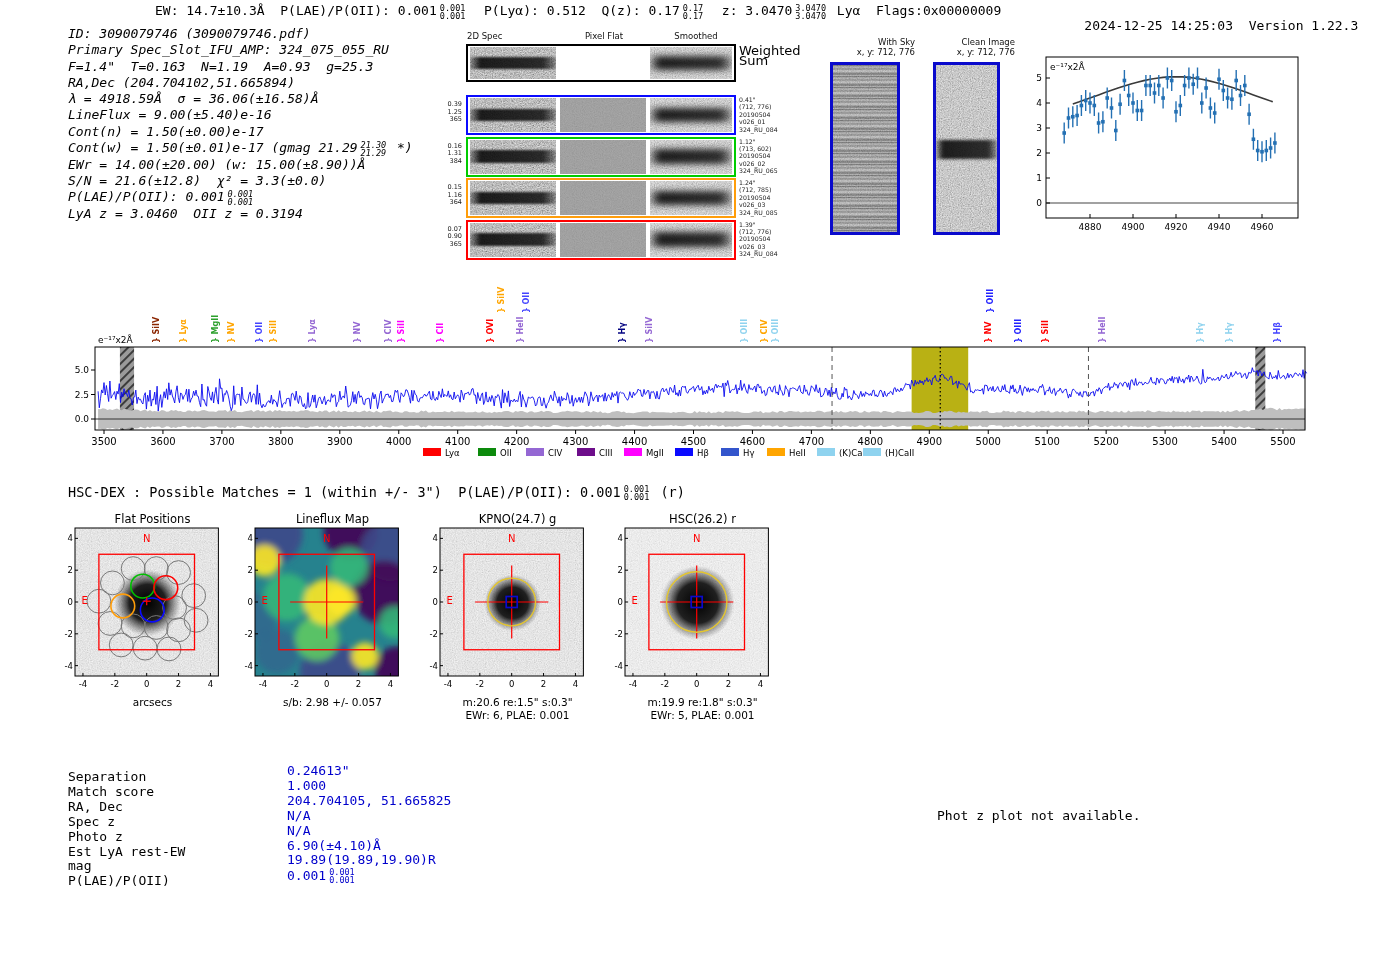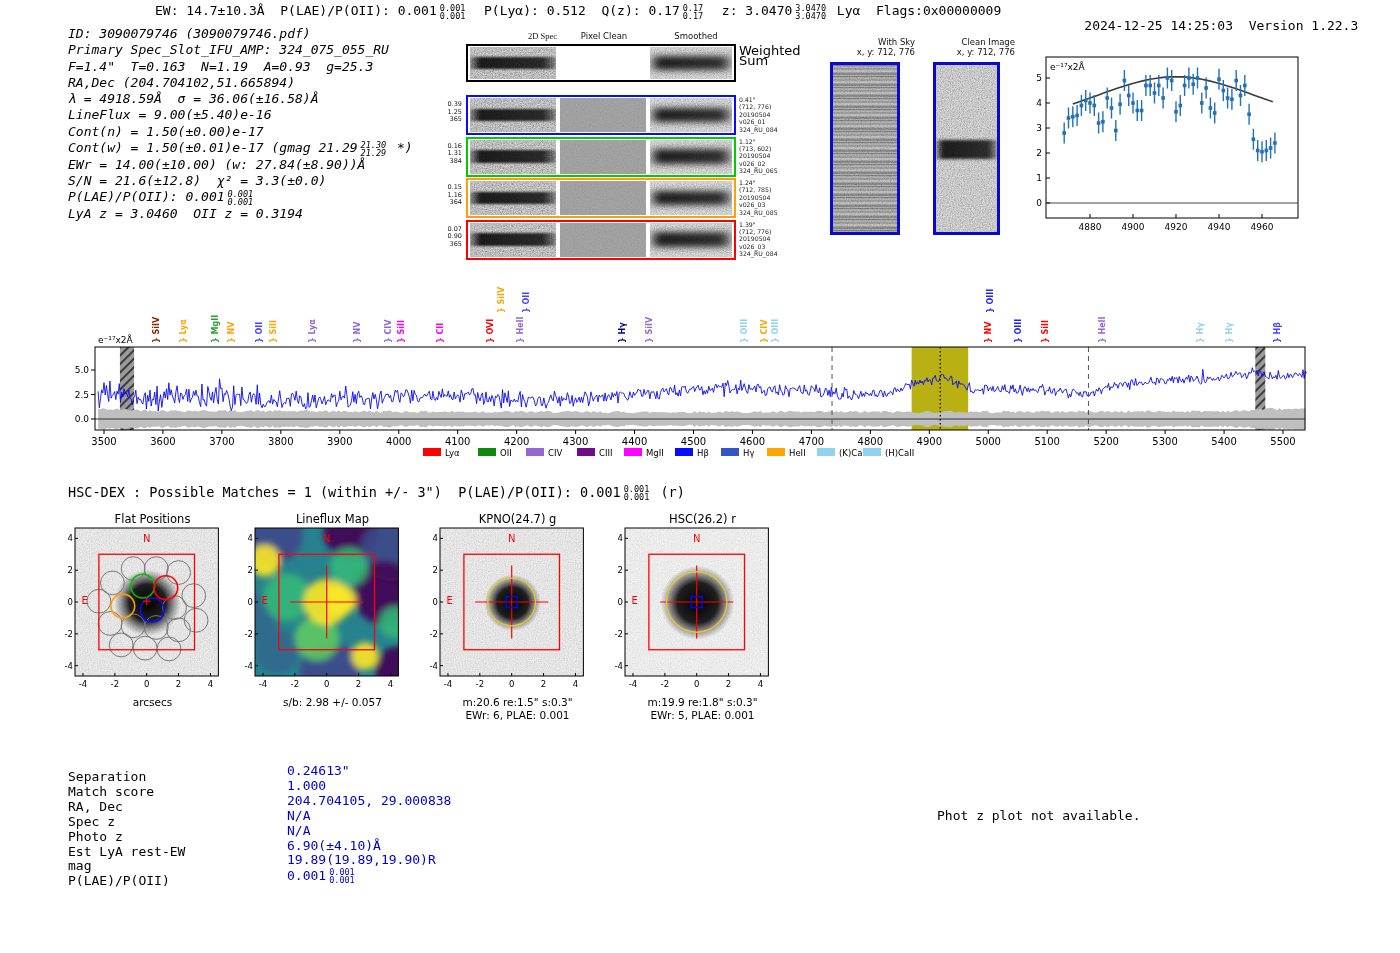--- a/index.html
+++ b/index.html
@@ -68,29 +68,29 @@
 
   <div class="abs mono info" id="info-block">
       <div class="info-line"><span style="white-space: pre;">ID: 3090079746 (3090079746.pdf)</span></div>
       <div class="info-line"><span style="white-space: pre;">Primary Spec_Slot_IFU_AMP: 324_075_055_RU</span></div>
       <div class="info-line"><span style="white-space: pre;">F=1.4"  T=0.163  N=1.19  A=0.93  g=25.3</span></div>
       <div class="info-line"><span style="white-space: pre;">RA,Dec (204.704102,51.665894)</span></div>
       <div class="info-line"><span style="white-space: pre;">λ = 4918.59Å  σ = 36.06(±16.58)Å</span></div>
       <div class="info-line"><span style="white-space: pre;">LineFlux = 9.00(±5.40)e-16</span></div>
       <div class="info-line"><span style="white-space: pre;">Cont(n) = 1.50(±0.00)e-17</span></div>
       <div class="info-line"><span style="white-space: pre;">Cont(w) = 1.50(±0.01)e-17 (gmag 21.29</span><span class="stk"><div>21.30</div><div>21.29</div></span><span style="white-space: pre;"> *)</span></div>
-      <div class="info-line"><span style="white-space: pre;">EWr = 14.00(±10.00) (w: 27.84(±8.90))Å</span></div>
+      <div class="info-line"><span style="white-space: pre;">EWr = 14.00(±20.00) (w: 15.00(±8.90))Å</span></div>
       <div class="info-line"><span style="white-space: pre;">S/N = 21.6(±12.8)  χ² = 3.3(±0.0)</span></div>
       <div class="info-line"><span style="white-space: pre;">P(LAE)/P(OII): 0.001</span><span class="stk"><div>0.001</div><div>0.001</div></span></div>
       <div class="info-line"><span style="white-space: pre;">LyA z = 3.0460  OII z = 0.3194</span></div>
     </div>
 
   <div id="spec2d">
-      <div class="abs s2d-title" style="left: 467px; top: 31px; width: 90px; text-align: right; font-family: Liberation Serif, serif;">2D Spec</div>
-      <div class="abs s2d-title" style="left: 559px; top: 31px; width: 90px; text-align: center;">Pixel Clean</div>
+      <div class="abs s2d-title" style="left: 467px; top: 31px; width: 90px; text-align: left;">2D Spec</div>
+      <div class="abs s2d-title" style="left: 559px; top: 31px; width: 90px; text-align: center;">Pixel Flat</div>
       <div class="abs s2d-title" style="left: 651px; top: 31px; width: 90px; text-align: center;">Smoothed</div>
       <div class="s2d-row" style="left: 466px; top: 44px; width: 266px; height: 34px; border-color: rgb(0, 0, 0);">
         <div class="nb" style="left: 2px; top: 1px; width: 86px; height: 32px;">
           <svg width="100%" height="100%">
             <rect width="100%" height="100%" filter="url(#f-noise)"></rect>
           </svg>
           <div class="band" style="top: 32%; height: 36%; filter: blur(1.2px); background: linear-gradient(90deg, rgba(10, 10, 10, 0.25), rgba(5, 5, 5, 0.88) 12%, rgba(10, 10, 10, 0.82) 85%, rgba(10, 10, 10, 0.3));"></div>
         </div>
         <div class="nb" style="left: 182px; top: 1px; width: 82px; height: 32px;">
           <svg width="100%" height="100%">
@@ -720,21 +720,21 @@
       <div class="lbl">RA, Dec</div>
       <div class="lbl">Spec z</div>
       <div class="lbl">Photo z</div>
       <div class="lbl">Est LyA rest-EW</div>
       <div class="lbl">mag</div>
       <div class="lbl">P(LAE)/P(OII)</div>
     </div>
   <div class="abs mono mval" id="match-values" style="color: rgb(0, 0, 204);">
       <div class="lbl"><span style="white-space: pre;">0.24613"</span></div>
       <div class="lbl"><span style="white-space: pre;">1.000</span></div>
-      <div class="lbl"><span style="white-space: pre;">204.704105, 29.000838</span></div>
+      <div class="lbl"><span style="white-space: pre;">204.704105, 51.665825</span></div>
       <div class="lbl"><span style="white-space: pre;">N/A</span></div>
       <div class="lbl"><span style="white-space: pre;">N/A</span></div>
       <div class="lbl"><span style="white-space: pre;">6.90(±4.10)Å</span></div>
       <div class="lbl"><span style="white-space: pre;">19.89(19.89,19.90)R</span></div>
       <div class="lbl"><span style="white-space: pre;">0.001</span><span class="stk" style="color: rgb(0, 0, 204);">
           <div>0.001</div>
           <div>0.001</div>
         </span></div>
     </div>
 

